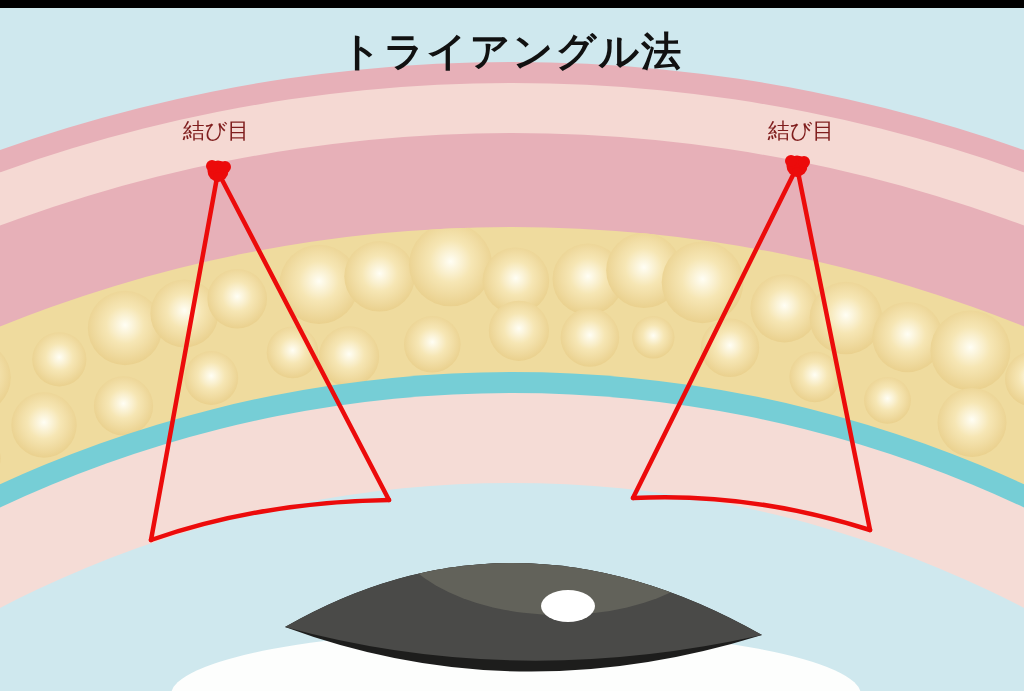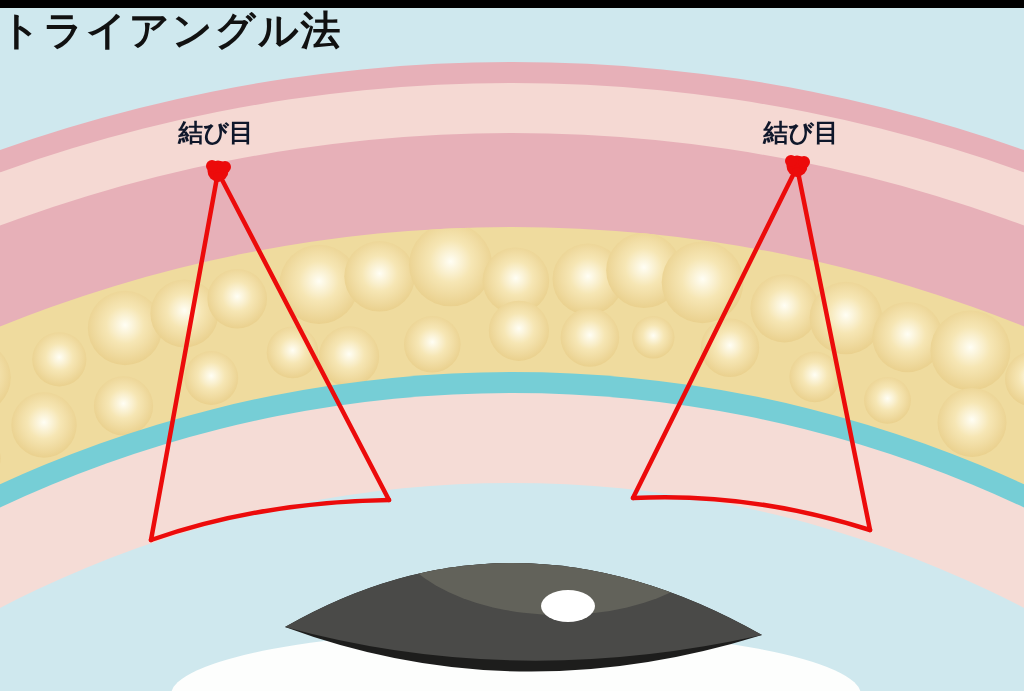--- a/index.html
+++ b/index.html
@@ -1,23 +1,23 @@
 <!DOCTYPE html>
 <html><head>
 <meta charset="utf-8">
 <style>
   html,body{margin:0;padding:0;}
   body{font-family:"Liberation Sans","DejaVu Sans",sans-serif;}
   .stage{position:relative;width:1024px;height:691px;overflow:hidden;background:#cfe8ee;}
   .top-bar{position:absolute;left:0;top:0;width:100%;height:8px;background:#000;}
   .layer-svg{position:absolute;left:0;top:0;}
-  .title{position:absolute;left:0;top:3px;width:100%;text-align:left;
+  .title{position:absolute;left:0;top:24px;width:100%;text-align:center;
          font-size:40px;font-weight:bold;letter-spacing:2px;color:#111;}
   .knot-label{position:absolute;top:116px;transform:translateX(-50%);
-         font-size:25px;font-weight:bold;color:#0f172a;white-space:nowrap;}
+         font-size:22px;font-weight:normal;color:#7f1d1d;white-space:nowrap;}
   .knot-label.left{left:216px;}
   .knot-label.right{left:801px;}
 </style>
 </head>
 <body>
 
 <div class="stage">
 
   <svg class="layer-svg" width="1024" height="691" viewBox="0 0 1024 691">
     <defs>

